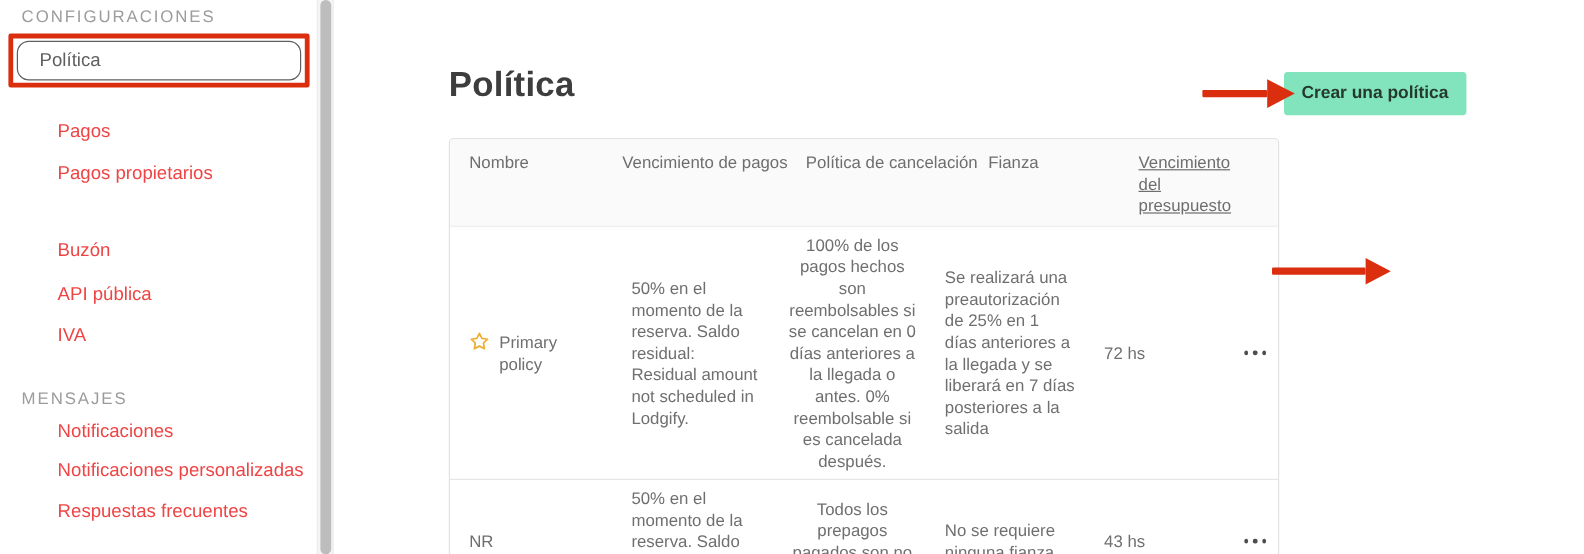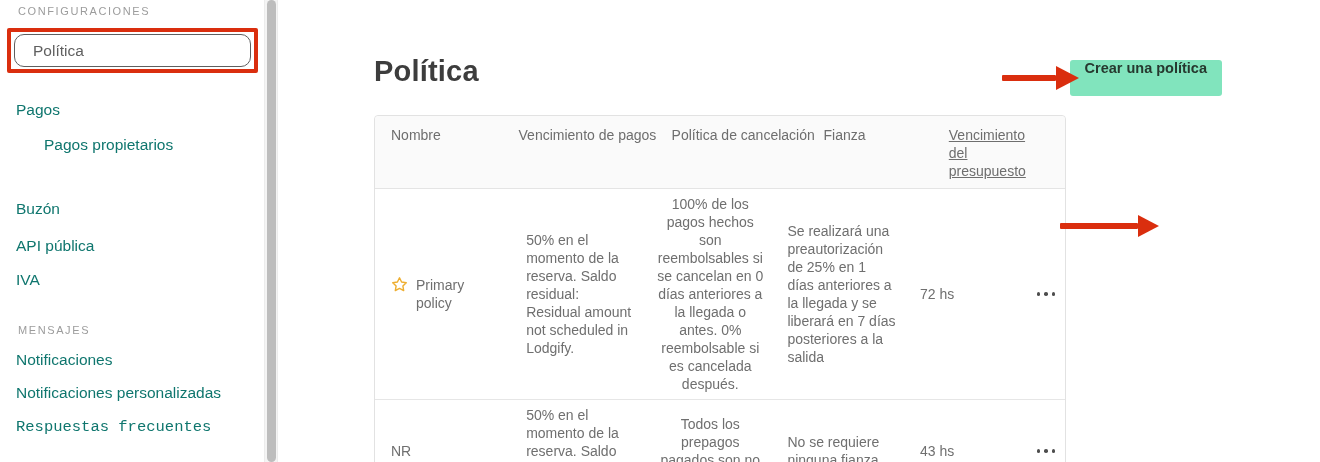--- a/index.html
+++ b/index.html
@@ -4,25 +4,25 @@
 <style>
   html,body{margin:0;padding:0;}
   body{
     width:1320px;height:462px;position:relative;overflow:hidden;
     background:#ffffff;font-family:"Liberation Sans",sans-serif;
     -webkit-font-smoothing:antialiased;
   }
   
   .sidebar{position:absolute;left:0;top:0;width:264px;height:462px;background:#fff;}
   .side-section-label{
-    position:absolute;left:18px;font-size:11px;letter-spacing:1.6px;
+    position:absolute;left:18px;font-size:14px;letter-spacing:1.6px;
     color:#9c9c9c;font-weight:400;
   }
   .side-item{
-    position:absolute;left:16px;font-size:15.5px;color:#0f766e;line-height:20px;
+    position:absolute;left:48px;font-size:15.5px;color:#ef4444;line-height:20px;
     cursor:pointer;white-space:nowrap;
   }
   .side-item.two-line{white-space:normal;width:208px;line-height:22px;}
   .annotation-box{
     position:absolute;left:7px;top:28px;width:251px;height:45px;
     border:4px solid #da2e0e;box-sizing:border-box;border-radius:2px;
   }
   .selected-item{
     position:absolute;left:3px;top:2px;right:3px;bottom:2px;
     border:1.5px solid #5f5f5f;border-radius:10px;background:#fff;
@@ -40,21 +40,21 @@
   }
   
   .page-title{
     position:absolute;left:374px;top:55px;font-size:29px;font-weight:700;
     color:#3d3d3d;margin:0;letter-spacing:0.2px;
   }
   .create-btn{
     position:absolute;right:98px;top:60px;height:36px;
     background:#81e4bd;border:none;border-radius:3px;
     color:#26392f;font-size:14.5px;font-weight:700;
-    padding:0 15px;display:flex;cursor:pointer;
+    padding:0 15px;display:flex;align-items:center;cursor:pointer;
     font-family:"Liberation Sans",sans-serif;
   }
   
   .arrow-bar{position:absolute;background:#da2e0e;border-radius:1px;}
   .arrow-head{position:absolute;width:0;height:0;border-style:solid;border-color:transparent;}
   
   .policy-table{
     position:absolute;left:374px;top:115px;width:692px;
     border:1px solid #e2e2e2;border-radius:4px;box-sizing:border-box;
     color:#6f6f6f;
@@ -83,30 +83,30 @@
 
   <div class="side-section-label" style="top:5px;">CONFIGURACIONES</div>
 
   <div class="annotation-box">
     <div class="selected-item">
       <span>Política</span>
     </div>
   </div>
 
   <div class="side-item" style="top:100px;">Pagos</div>
-  <div class="side-item" style="top:135px;margin-left:28px;">Pagos propietarios</div>
+  <div class="side-item" style="top:135px;">Pagos propietarios</div>
   <div class="side-item" style="top:199px;">Buzón</div>
   <div class="side-item" style="top:236px;">API pública</div>
   <div class="side-item" style="top:270px;">IVA</div>
 
   <div class="side-section-label" style="top:324px;">MENSAJES</div>
 
   <div class="side-item" style="top:350px;">Notificaciones</div>
   <div class="side-item" style="top:383px;">Notificaciones personalizadas</div>
-  <div class="side-item" style="top:417px;font-family:Liberation Mono, monospace;">Respuestas frecuentes</div>
+  <div class="side-item" style="top:417px;">Respuestas frecuentes</div>
 </div>
 
 <div class="scroll-track">
   <div class="scroll-thumb"></div>
 </div>
 
 <h1 class="page-title">Política</h1>
 
 <button class="create-btn">
   <span>Crear una política</span>

